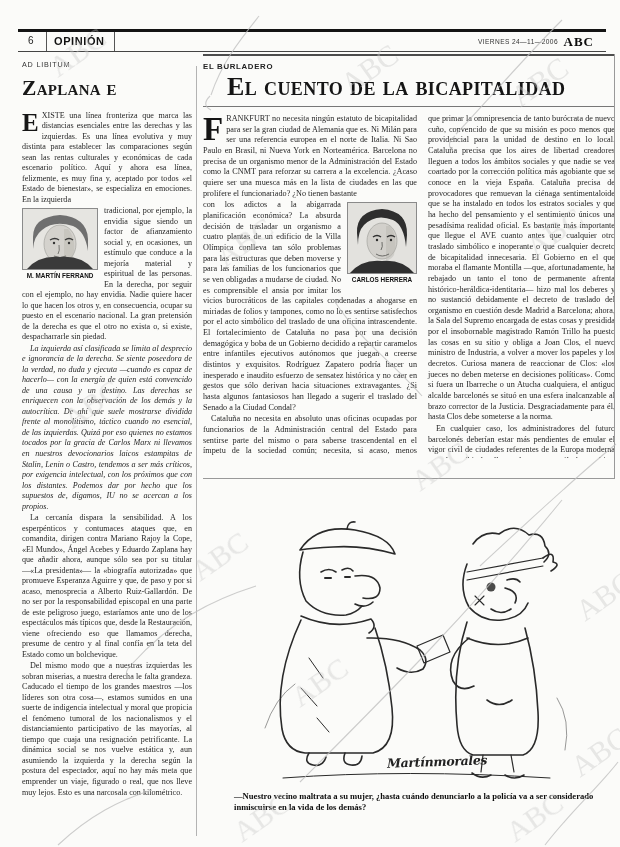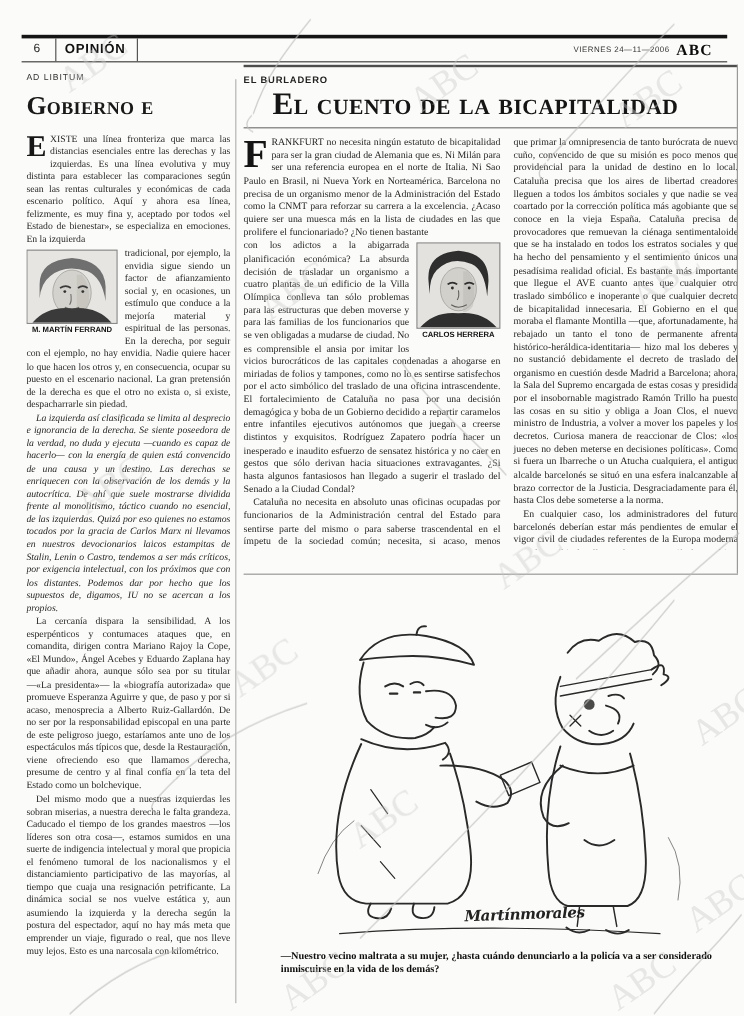--- a/index.html
+++ b/index.html
@@ -68,21 +68,21 @@
   <span class="date-label">VIERNES 24—11—2006</span>
   <span class="abc-logo">ABC</span>
 </div>
 <div class="header-bottomrule"></div>
 
 <div class="col-divider"></div>
 
 <div class="left-article">
   <div class="la-kicker">AD LIBITUM</div>
   <div class="la-title">
-    <span>Gobierno e</span><br>
+    <span>Zaplana e</span><br>
   </div>
   <div class="la-body">
     <p><span class="dropcap-l">E</span><span>XISTE una línea fronteriza que marca las distancias esenciales entre las derechas y las izquierdas. Es una línea evolutiva y muy distinta para establecer las comparaciones según sean las rentas culturales y económicas de cada escenario político. Aquí y ahora esa línea, felizmente, es muy fina y, aceptado por todos «el Estado de bienestar», se especializa en emociones. En la izquierda</span></p>
     <div class="photo-float-l">
       <div class="photo-frame">
         <svg width="74" height="60" viewBox="0 0 74 60">
           <rect x="0" y="0" width="74" height="60" fill="#e6e5e1"></rect>
           <path d="M10,28 Q10,8 37,6 Q64,8 65,30 L65,42 Q62,22 50,17 Q31,11 19,21 Q11,27 10,40 Z" fill="#6f6f6f"></path>
           <ellipse cx="37" cy="35" rx="16" ry="19" fill="#d4d2cd" stroke="#9a9a96" stroke-width="0.6"></ellipse>
           <path d="M45,20 Q54,30 50,48 Q46,54 41,54 L41,20 Z" fill="#bdbbb5" opacity="0.55"></path>

